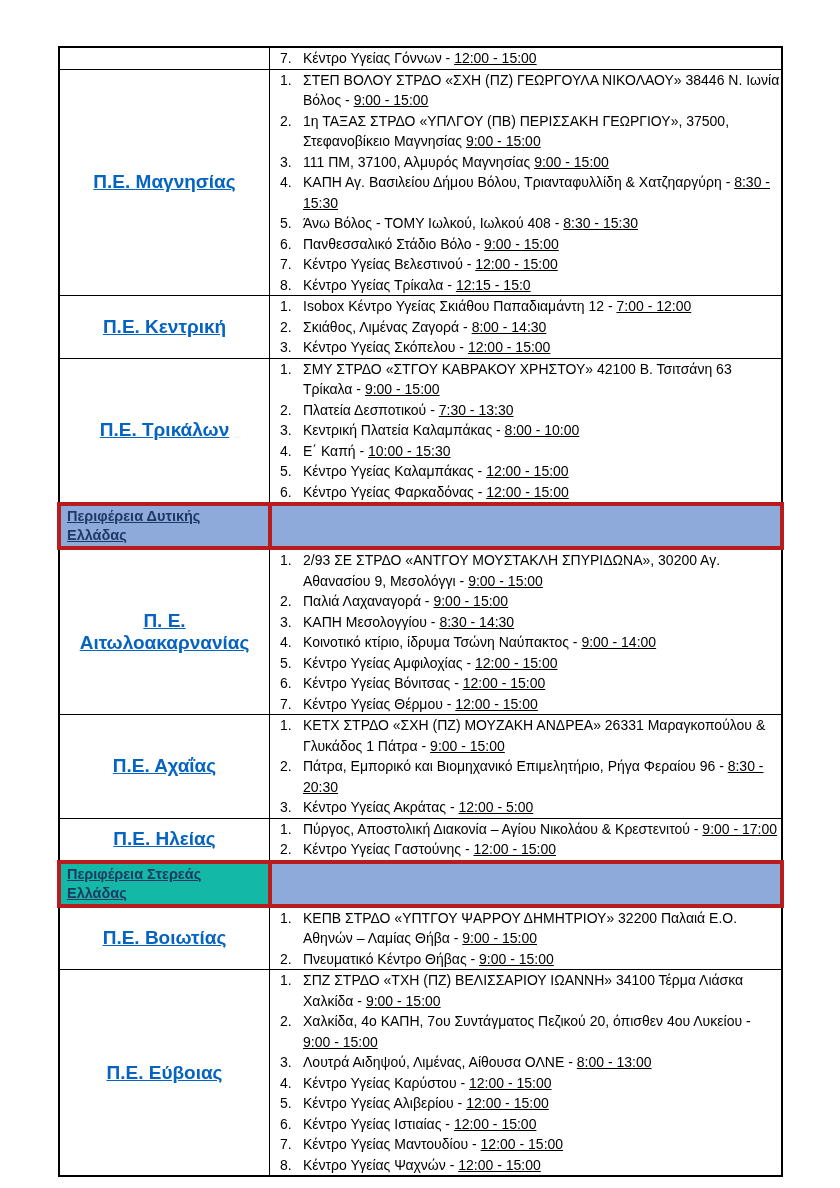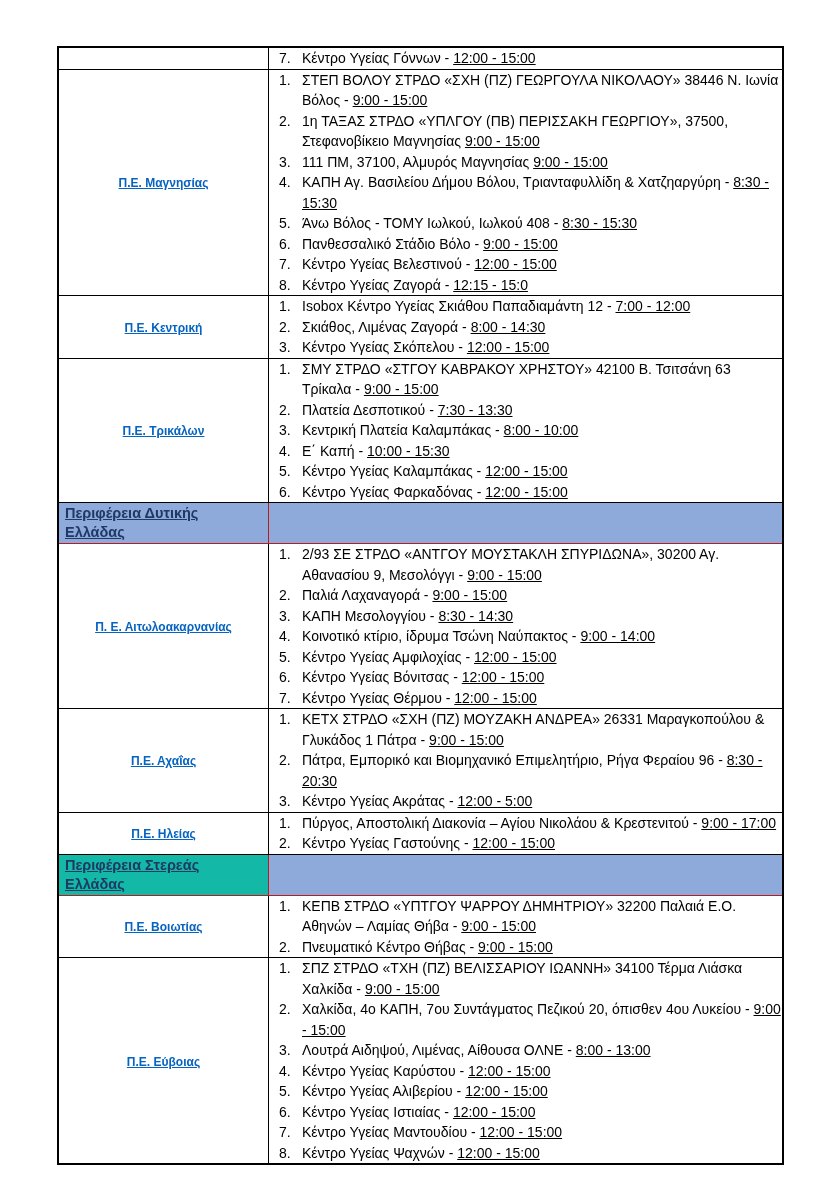--- a/index.html
+++ b/index.html
@@ -32,21 +32,21 @@
     padding: 0;
   }
   td.region-cell {
     width: 209px;
     text-align: center;
     vertical-align: middle;
   }
   a.region-link {
     color: #0563C1;
     font-weight: bold;
-    font-size: 12px;
+    font-size: 19px;
     text-decoration: underline;
     cursor: pointer;
   }
   td.items-cell {
     vertical-align: top;
     padding: 3px 6px 3px 0;
   }
   .item {
     position: relative;
     padding-left: 33px;
@@ -55,21 +55,21 @@
   }
   .item .num {
     position: absolute;
     left: 10px;
     top: 0;
   }
   .time {
     text-decoration: underline;
   }
   tr.section-row td {
-    border: 1px solid #b91c1c;
+    border: 4px solid #b91c1c;
   }
   tr.section-row td {
     height: 23px;
   }
   .section-label {
     display: inline-block;
     color: #1F3864;
     font-weight: bold;
     font-size: 14.5px;
     line-height: 19px;
@@ -92,21 +92,21 @@
         <tr>
           <td class="region-cell"><a class="region-link">Π.Ε. Μαγνησίας</a></td>
           <td class="items-cell">
             <div class="item"><span class="num">1.</span><span>ΣΤΕΠ ΒΟΛΟΥ ΣΤΡΔΟ «ΣΧΗ (ΠΖ) ΓΕΩΡΓΟΥΛΑ ΝΙΚΟΛΑΟΥ» 38446 Ν. Ιωνία Βόλος - </span><span class="time">9:00 - 15:00</span></div>
             <div class="item"><span class="num">2.</span><span>1η ΤΑΞΑΣ ΣΤΡΔΟ «ΥΠΛΓΟΥ (ΠΒ) ΠΕΡΙΣΣΑΚΗ ΓΕΩΡΓΙΟΥ», 37500, Στεφανοβίκειο Μαγνησίας </span><span class="time">9:00 - 15:00</span></div>
             <div class="item"><span class="num">3.</span><span>111 ΠΜ, 37100, Αλμυρός Μαγνησίας </span><span class="time">9:00 - 15:00</span></div>
             <div class="item"><span class="num">4.</span><span>ΚΑΠΗ Αγ. Βασιλείου Δήμου Βόλου, Τριανταφυλλίδη &amp; Χατζηαργύρη - </span><span class="time">8:30 - 15:30</span></div>
             <div class="item"><span class="num">5.</span><span>Άνω Βόλος - ΤΟΜΥ Ιωλκού, Ιωλκού 408 - </span><span class="time">8:30 - 15:30</span></div>
             <div class="item"><span class="num">6.</span><span>Πανθεσσαλικό Στάδιο Βόλο - </span><span class="time">9:00 - 15:00</span></div>
             <div class="item"><span class="num">7.</span><span>Κέντρο Υγείας Βελεστινού - </span><span class="time">12:00 - 15:00</span></div>
-            <div class="item"><span class="num">8.</span><span>Κέντρο Υγείας Ζαγορά - </span><span class="time">12:15 - 15:0</span></div>
+            <div class="item"><span class="num">8.</span><span>Κέντρο Υγείας Τρίκαλα - </span><span class="time">12:15 - 15:0</span></div>
           </td>
         </tr>
         <tr>
           <td class="region-cell"><a class="region-link">Π.Ε. Κεντρική</a></td>
           <td class="items-cell">
             <div class="item"><span class="num">1.</span><span>Isobox Κέντρο Υγείας Σκιάθου Παπαδιαμάντη 12 - </span><span class="time">7:00 - 12:00</span></div>
             <div class="item"><span class="num">2.</span><span>Σκιάθος, Λιμένας Ζαγορά - </span><span class="time">8:00 - 14:30</span></div>
             <div class="item"><span class="num">3.</span><span>Κέντρο Υγείας Σκόπελου - </span><span class="time">12:00 - 15:00</span></div>
           </td>
         </tr>

